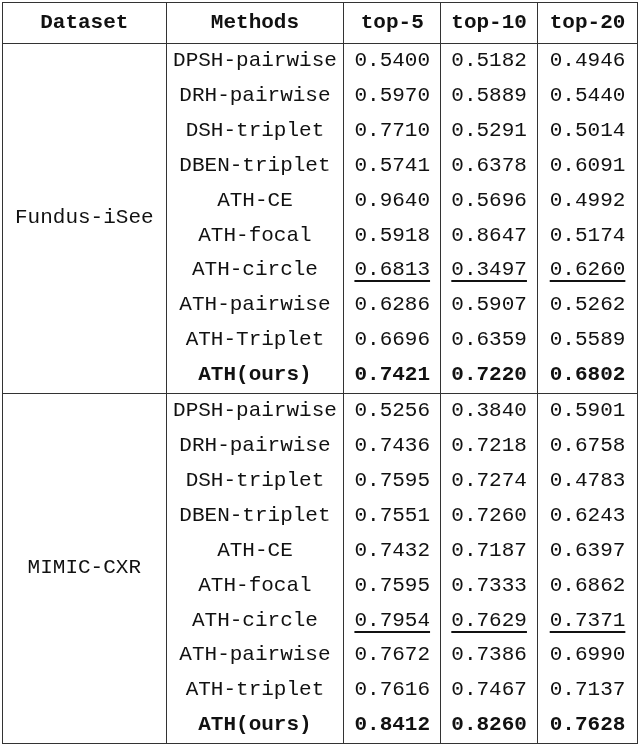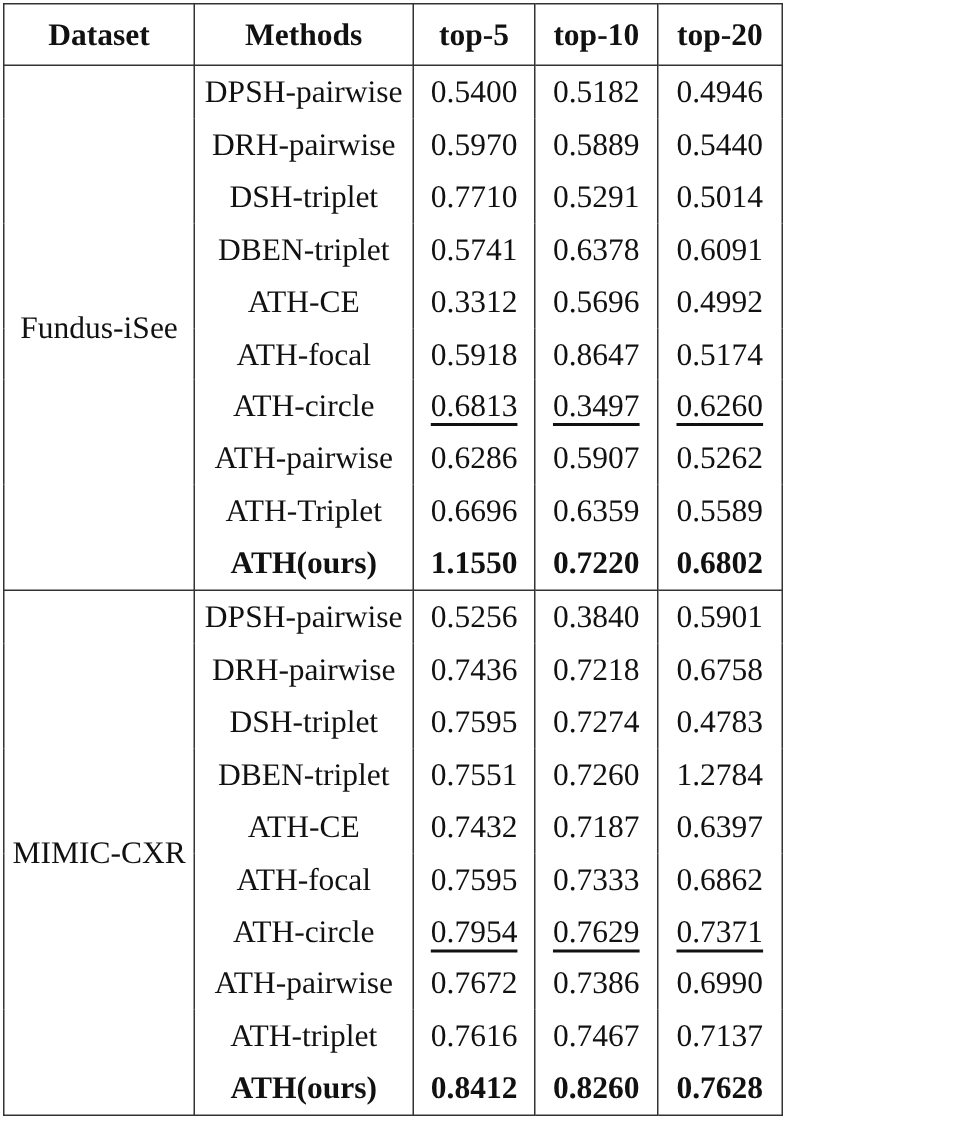--- a/index.html
+++ b/index.html
@@ -1,22 +1,22 @@
 <!DOCTYPE html>
 <html><head>
   <meta charset="utf-8">
   <style>
     html, body { margin: 0; padding: 0; background: #ffffff; }
     body { width: 640px; height: 748px; overflow: hidden; }
     table.results {
       position: absolute;
       left: 2px; top: 2px;
-      width: 520px;
+      width: 636px;
       border-collapse: collapse;
-      font-family: Liberation Serif, serif;
+      font-family: Liberation Mono, monospace;
       font-size: 21px;
       color: #111;
     }
     table.results th, table.results td {
       border-left: 1.5px solid #333;
       border-right: 1.5px solid #333;
       text-align: center;
       padding: 0;
       line-height: 34.9px;
       height: 34.9px;
@@ -80,21 +80,21 @@
         <td><span>0.5014</span></td>
       </tr>
       <tr>
         <td>DBEN-triplet</td>
         <td><span>0.5741</span></td>
         <td><span>0.6378</span></td>
         <td><span>0.6091</span></td>
       </tr>
       <tr>
         <td>ATH-CE</td>
-        <td><span>0.3312</span></td>
+        <td><span>0.9640</span></td>
         <td><span>0.5696</span></td>
         <td><span>0.4992</span></td>
       </tr>
       <tr>
         <td>ATH-focal</td>
         <td><span>0.5918</span></td>
         <td><span>0.8647</span></td>
         <td><span>0.5174</span></td>
       </tr>
       <tr>
@@ -110,21 +110,21 @@
         <td><span>0.5262</span></td>
       </tr>
       <tr>
         <td>ATH-Triplet</td>
         <td><span>0.6696</span></td>
         <td><span>0.6359</span></td>
         <td><span>0.5589</span></td>
       </tr>
       <tr class=" group-end">
         <td class="best">ATH(ours)</td>
-        <td class="best"><span>1.1550</span></td>
+        <td class="best"><span>0.7421</span></td>
         <td class="best"><span>0.7220</span></td>
         <td class="best"><span>0.6802</span></td>
       </tr>
       <tr class="group-start">
         <td class="dataset" rowspan="10">MIMIC-CXR</td>
         <td>DPSH-pairwise</td>
         <td><span>0.5256</span></td>
         <td><span>0.3840</span></td>
         <td><span>0.5901</span></td>
       </tr>
@@ -137,21 +137,21 @@
       <tr>
         <td>DSH-triplet</td>
         <td><span>0.7595</span></td>
         <td><span>0.7274</span></td>
         <td><span>0.4783</span></td>
       </tr>
       <tr>
         <td>DBEN-triplet</td>
         <td><span>0.7551</span></td>
         <td><span>0.7260</span></td>
-        <td><span>1.2784</span></td>
+        <td><span>0.6243</span></td>
       </tr>
       <tr>
         <td>ATH-CE</td>
         <td><span>0.7432</span></td>
         <td><span>0.7187</span></td>
         <td><span>0.6397</span></td>
       </tr>
       <tr>
         <td>ATH-focal</td>
         <td><span>0.7595</span></td>

